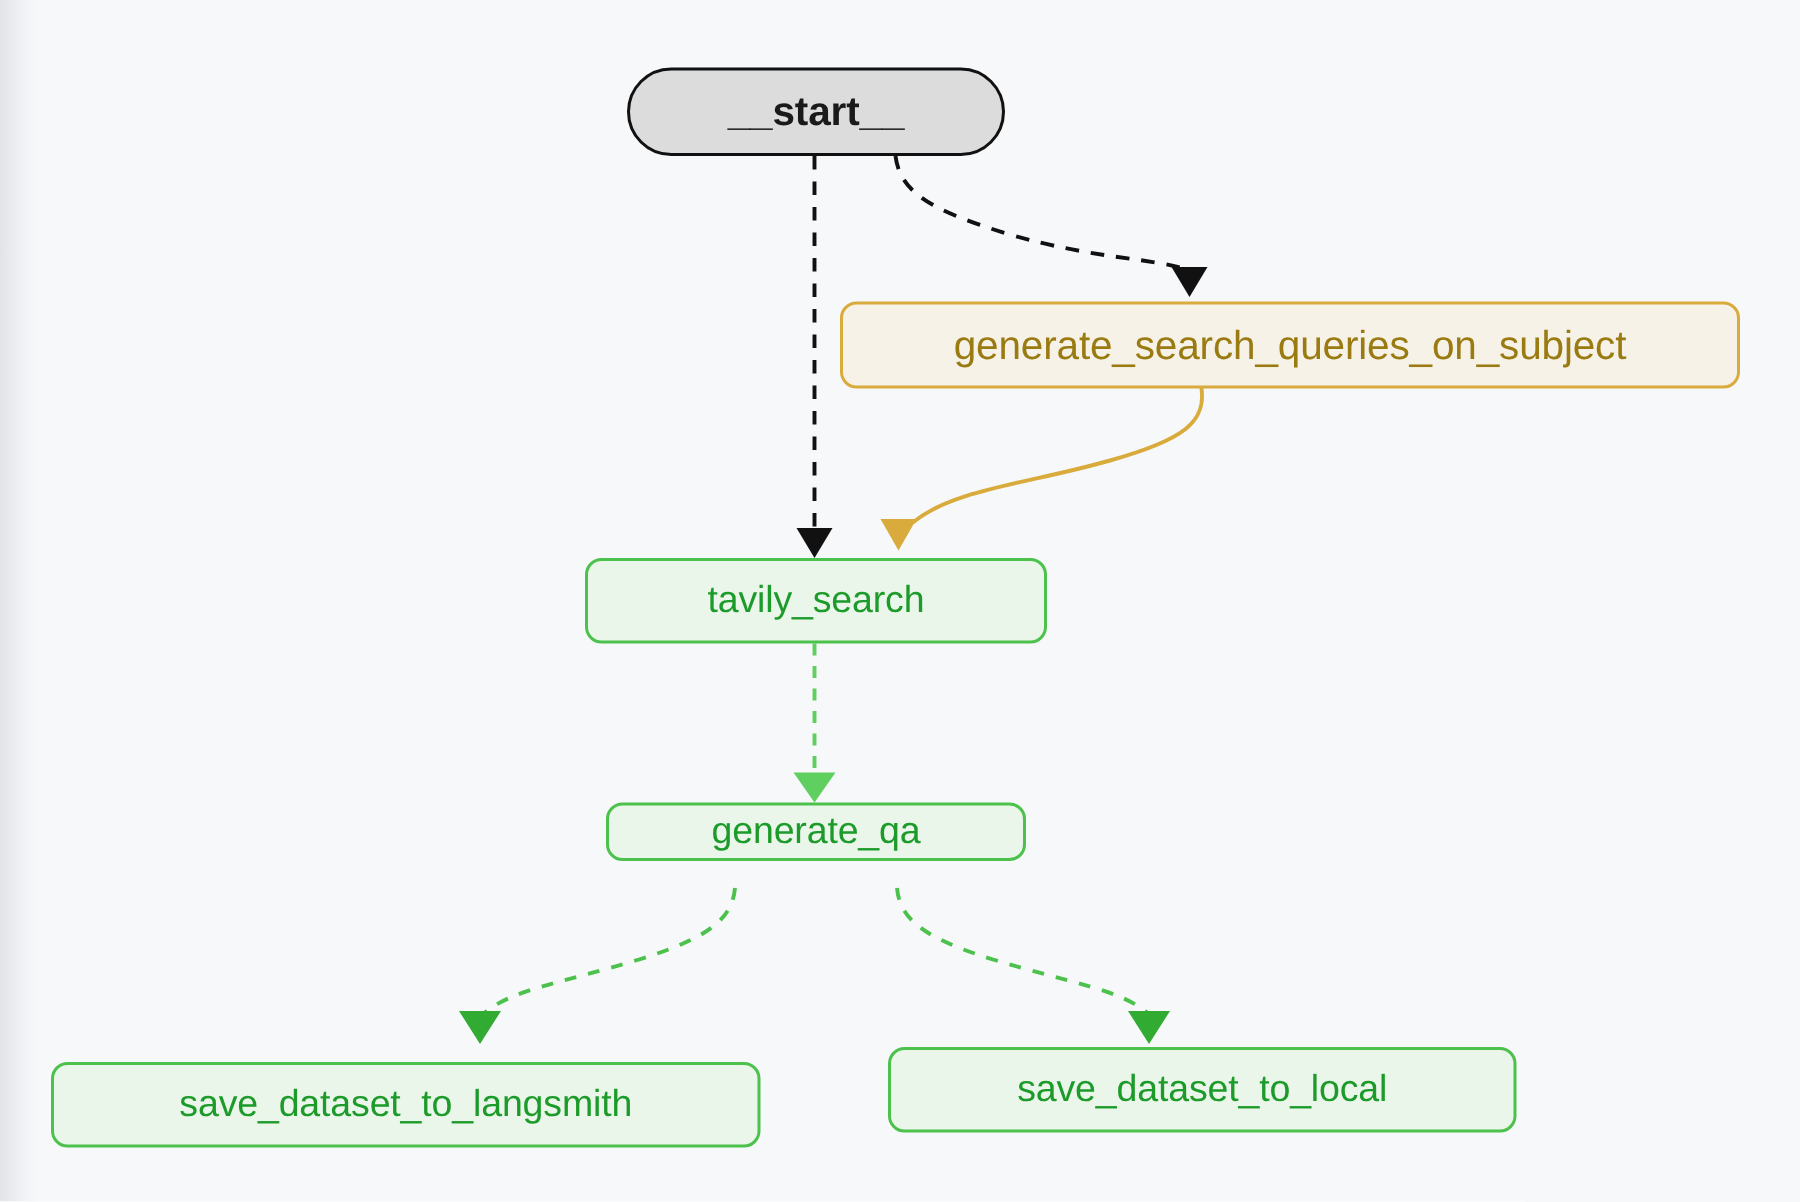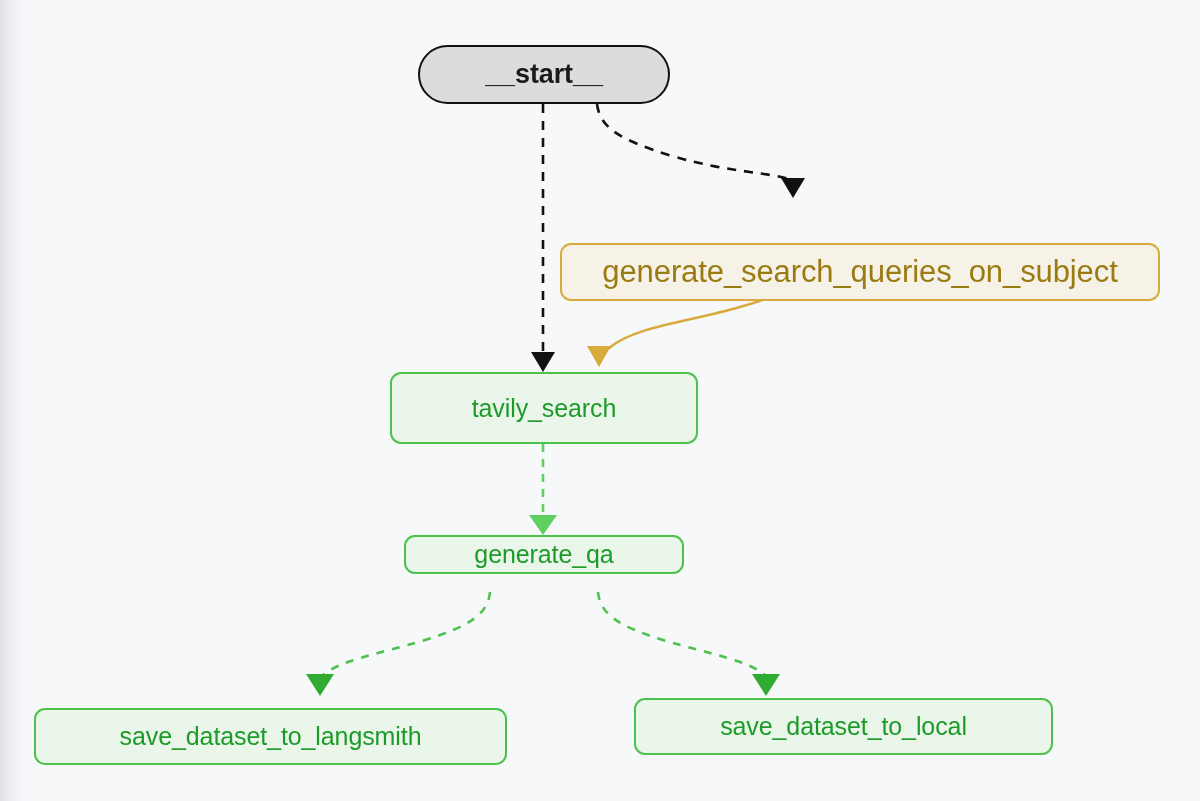--- a/index.html
+++ b/index.html
@@ -44,23 +44,22 @@
     border-radius: 999px;
     color: #1a1a1a;
     font-size: 27px;
     font-weight: 600;
   }
   .node-gold {
     background: #f7f2e7;
     border: 2px solid #d9ab3c;
     border-radius: 11px;
     color: #9a7b12;
-    font-size: 31px;
+    font-size: 27px;
     font-weight: 400;
-    margin-top: 42px;
   }
   .node-green {
     background: #e9f6e9;
     border: 2px solid #4cc24c;
     border-radius: 11px;
     color: #1d9b2a;
     font-size: 25px;
     font-weight: 400;
   }
 </style>
@@ -105,29 +104,29 @@
   </svg>
 
   <div class="node node-start" style="left:418px; top:45px; width:252px; height:59px;">
     <span>__start__</span>
   </div>
 
   <div class="node node-gold" style="left:560px; top:201px; width:600px; height:58px;">
     <span>generate_search_queries_on_subject</span>
   </div>
 
-  <div class="node node-green" style="left:390px; top:372px; width:308px; height:72px;">
+  <div class="node node-green" style="left:390px; top:372px; width:308px; height:57px;">
     <span>tavily_search</span>
   </div>
 
   <div class="node node-green" style="left:404px; top:535px; width:280px; height:39px;">
     <span>generate_qa</span>
   </div>
 
   <div class="node node-green" style="left:34px; top:708px; width:473px; height:57px;">
     <span>save_dataset_to_langsmith</span>
   </div>
 
-  <div class="node node-green" style="left:634px; top:698px; width:419px; height:57px;">
+  <div class="node node-green" style="left:592px; top:698px; width:419px; height:57px;">
     <span>save_dataset_to_local</span>
   </div>
 
 </div>
 
 </body></html>

